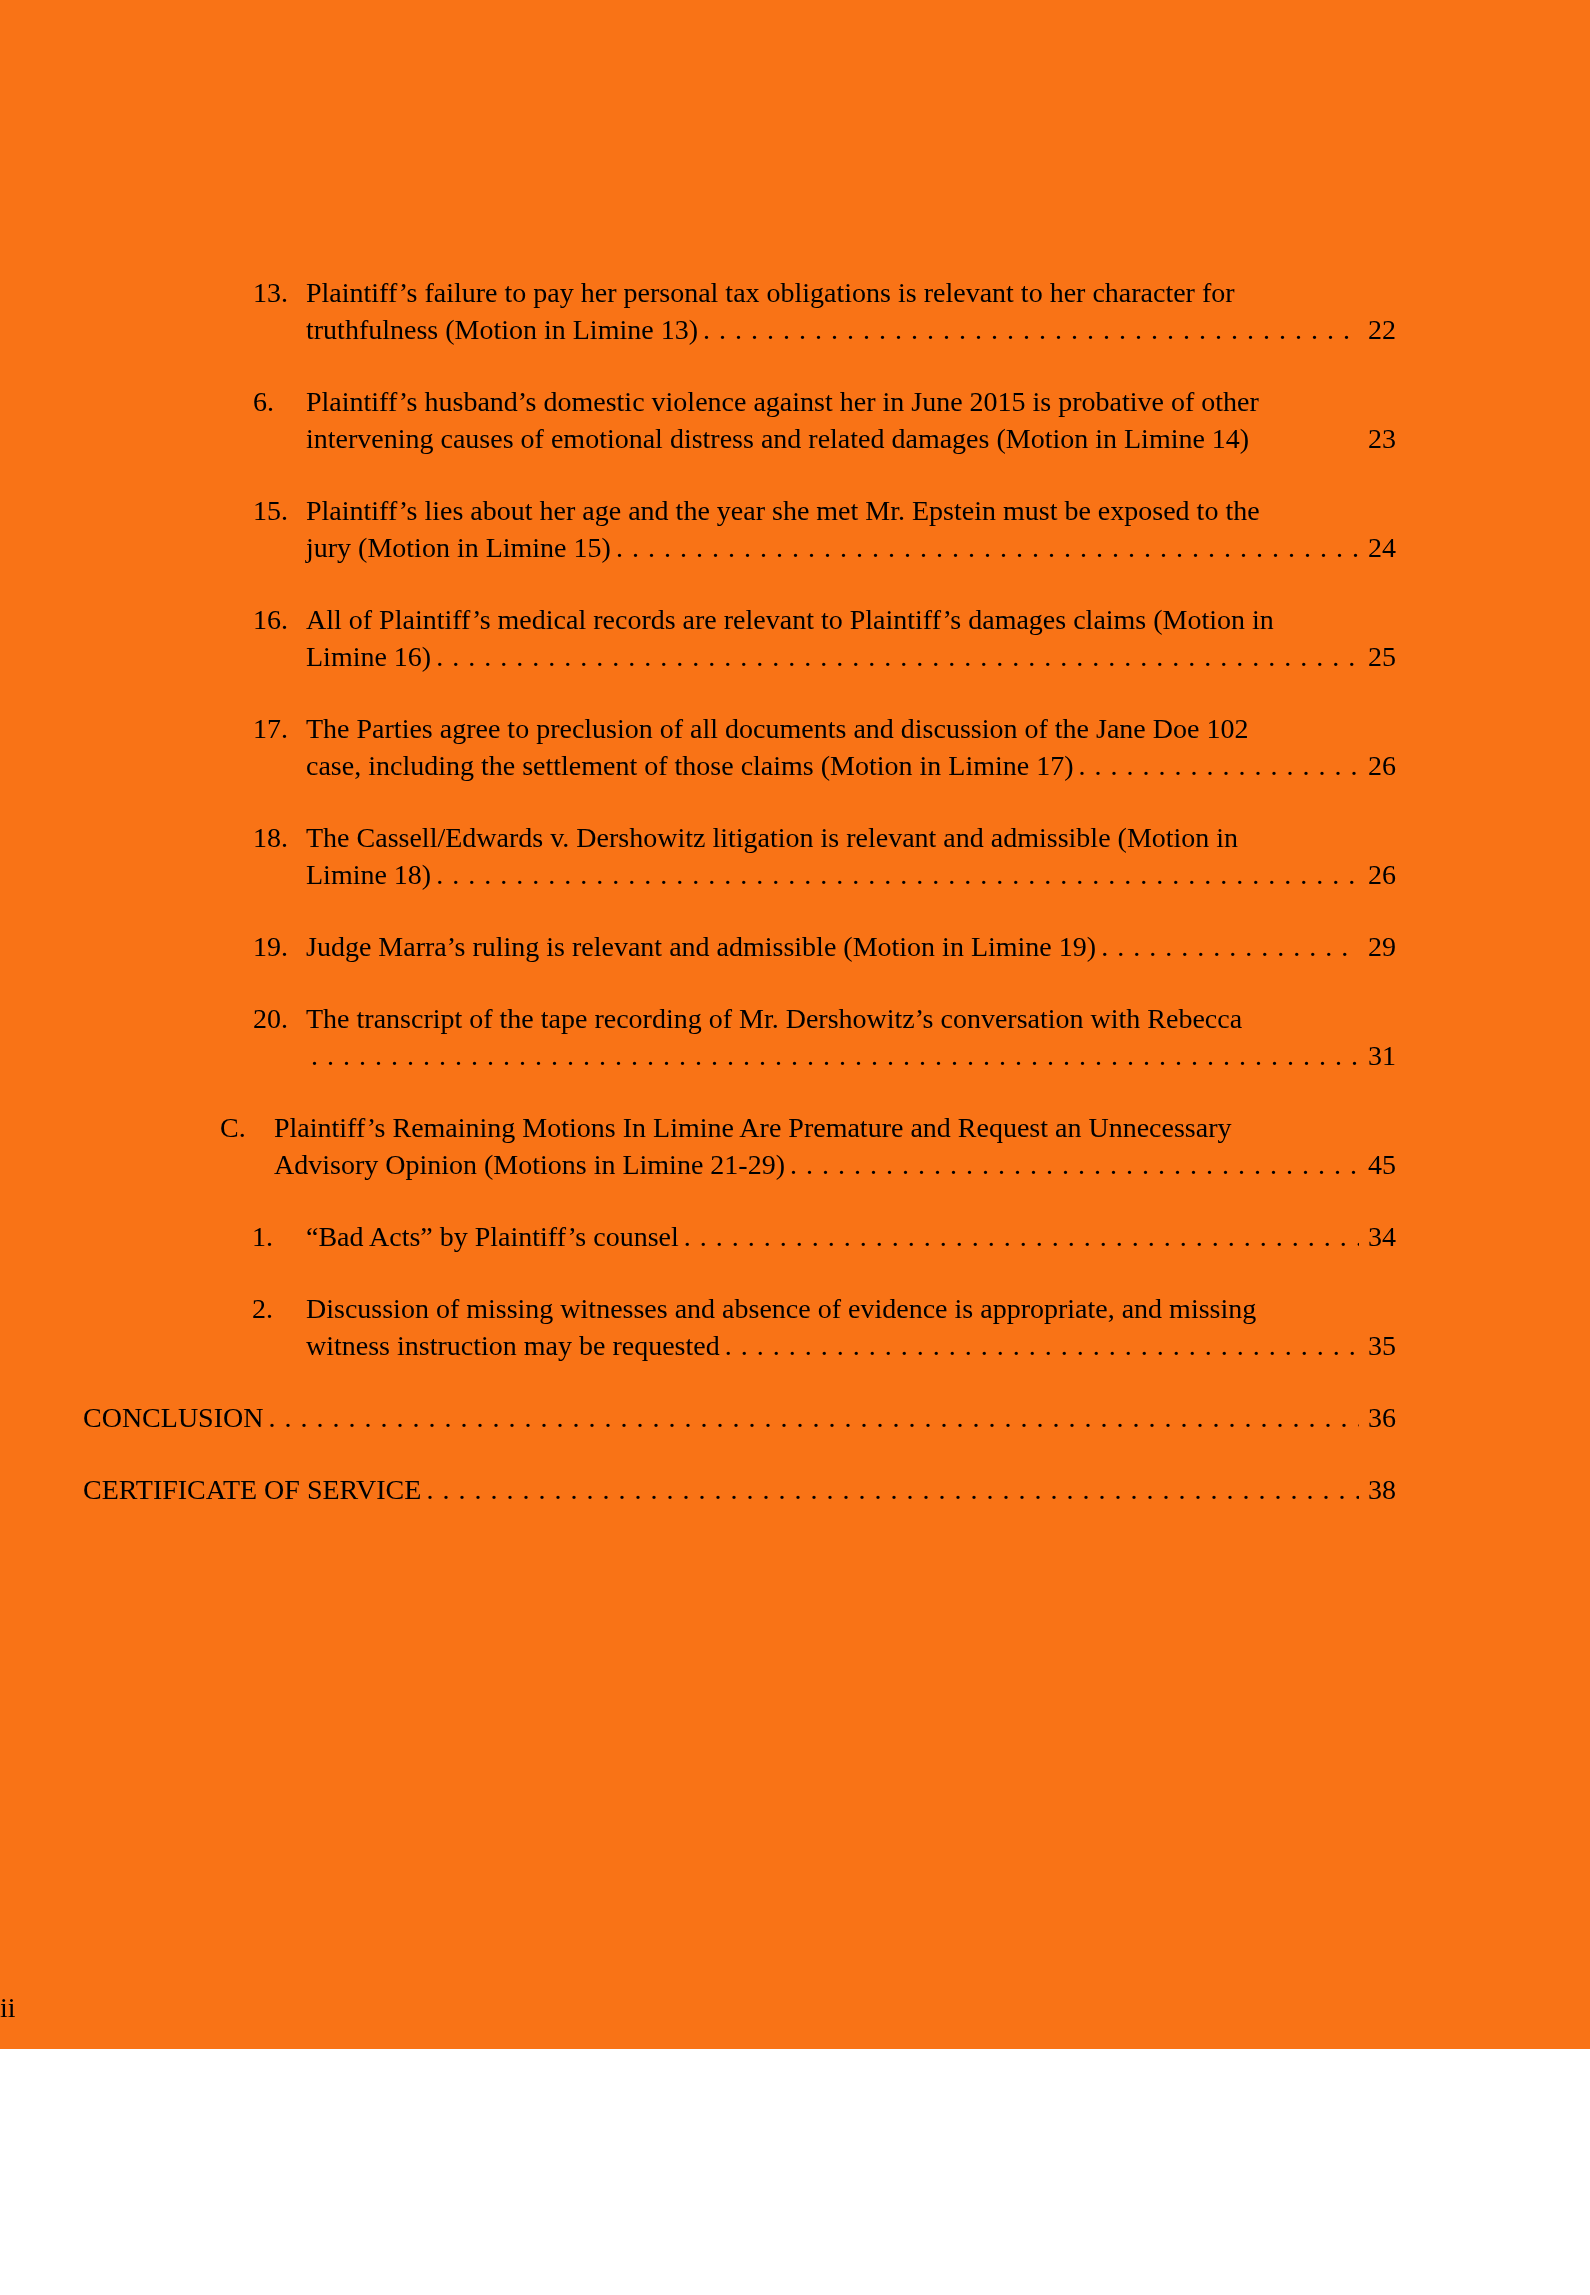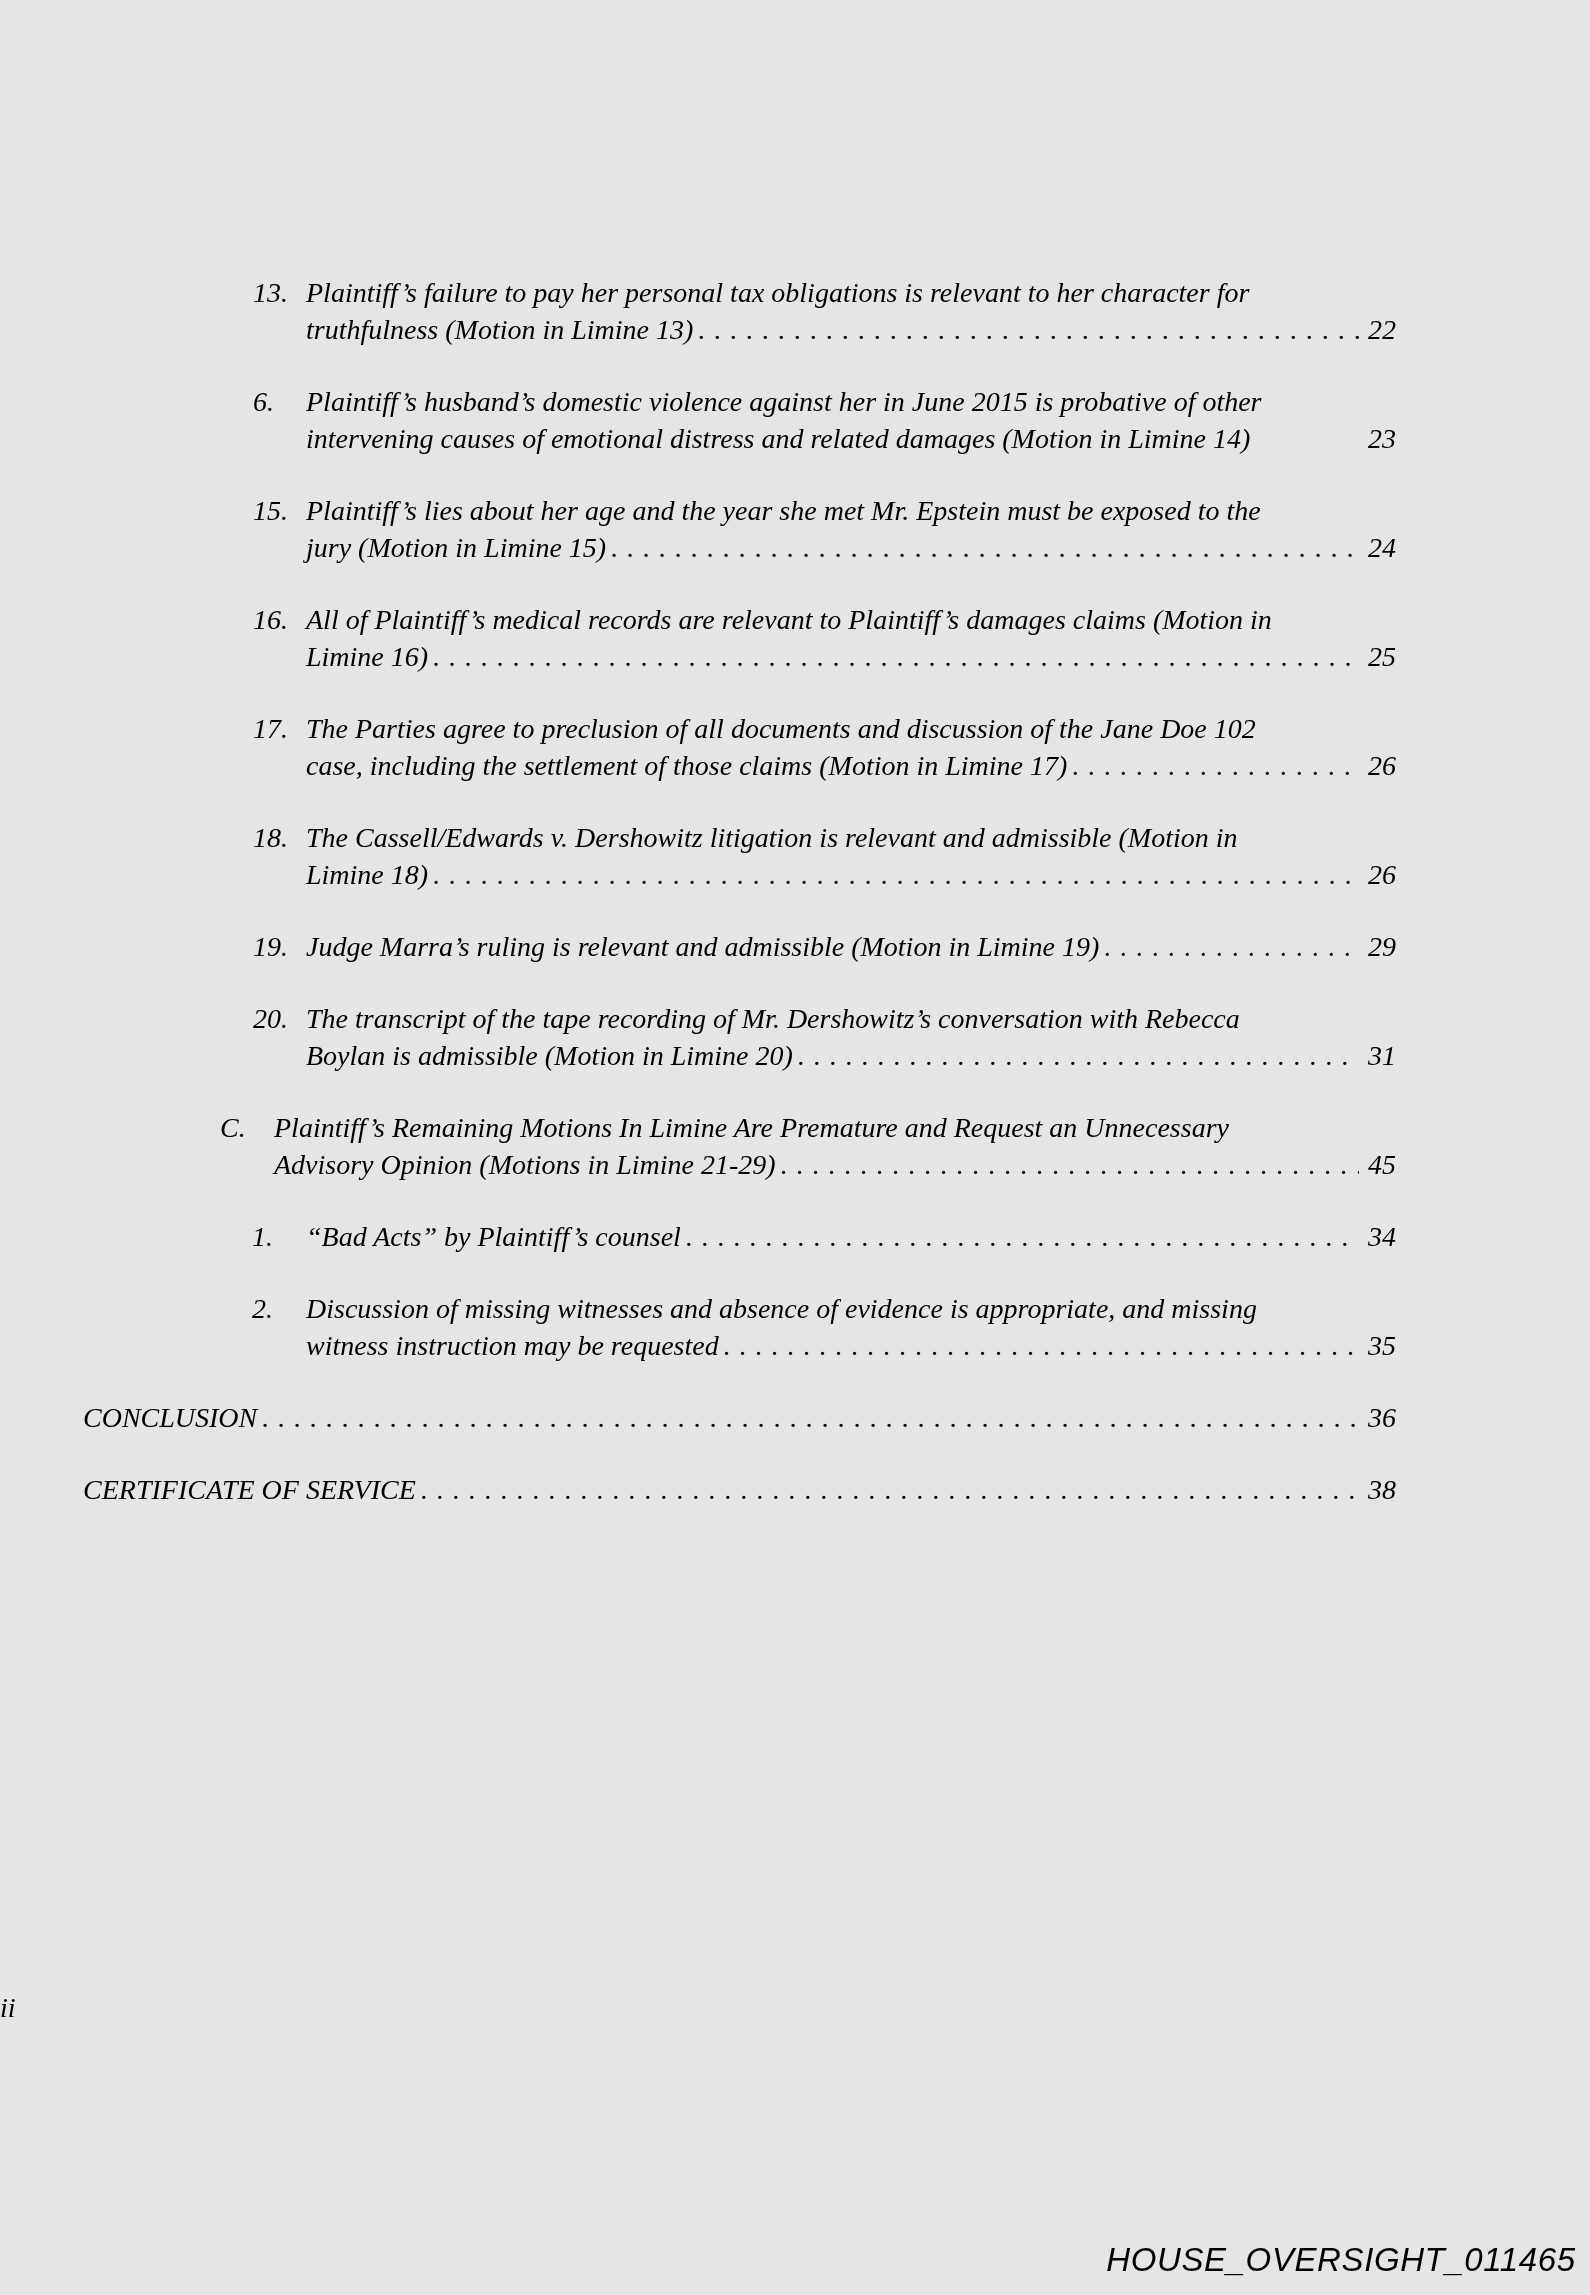--- a/index.html
+++ b/index.html
@@ -1,24 +1,23 @@
 <!DOCTYPE html>
 <html style="font-size:10.3px"><head>
 <meta charset="utf-8">
 <style>
   html, body { margin: 0; padding: 0; background: #ffffff; }
   .page {
     position: relative;
     width: 1591px;
-    height: 2295px;
-    background: #e5e5e5;
+    height: 2049px;
+    background: #f97316;
     color: #000000;
     font-family: "Liberation Serif", serif;
     overflow: hidden;
-    font-style: italic;
   }
   .toc {
     position: absolute;
     left: 0;
     top: 274px;
     width: 1396px;
     font-size: 28px;
     line-height: 37px;
   }
   .entry { position: relative; margin-bottom: 35px; }
@@ -138,21 +137,20 @@
         <span class="text">Judge Marra’s ruling is relevant and admissible (Motion in Limine 19)</span>
         <span class="leader"></span>
         <span class="pagenum">29</span>
       </div>
     </div>
 
     <div class="entry e-item">
       <span class="num">20.</span>
       <div class="line">The transcript of the tape recording of Mr. Dershowitz’s conversation with Rebecca</div>
       <div class="lastline">
-        <span class="text">Boylan is admissible (Motion in Limine 20)</span>
         <span class="leader"></span>
         <span class="pagenum">31</span>
       </div>
     </div>
 
     <div class="entry e-alpha">
       <span class="num">C.</span>
       <div class="line">Plaintiff’s Remaining Motions In Limine Are Premature and Request an Unnecessary</div>
       <div class="lastline">
         <span class="text">Advisory Opinion (Motions in Limine 21-29)</span>

